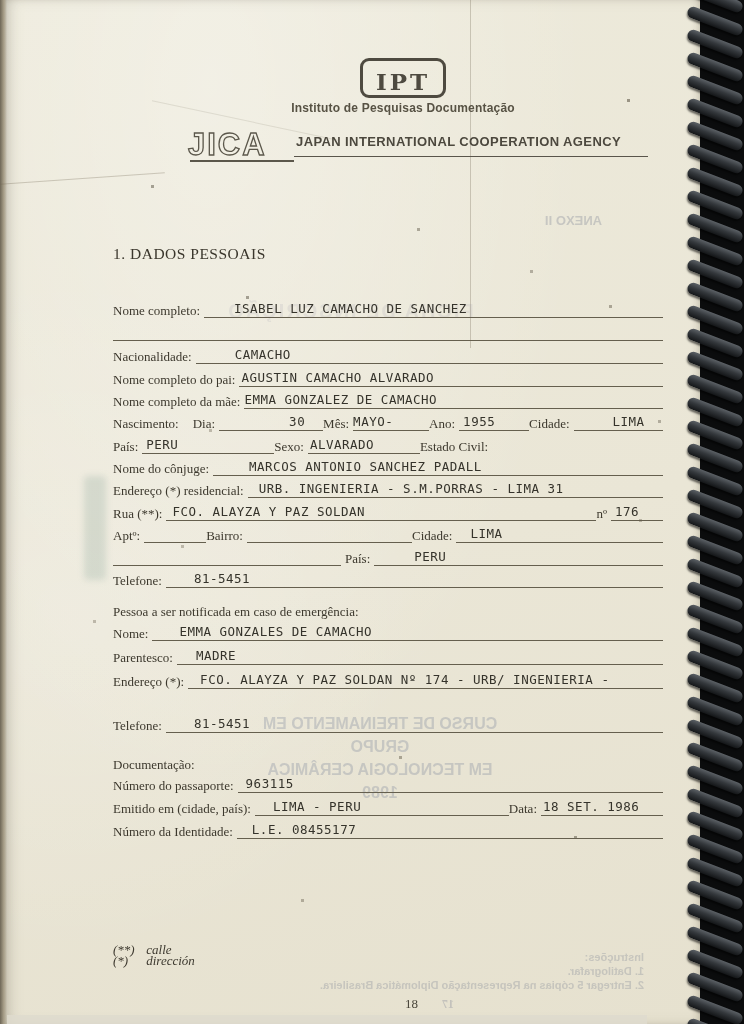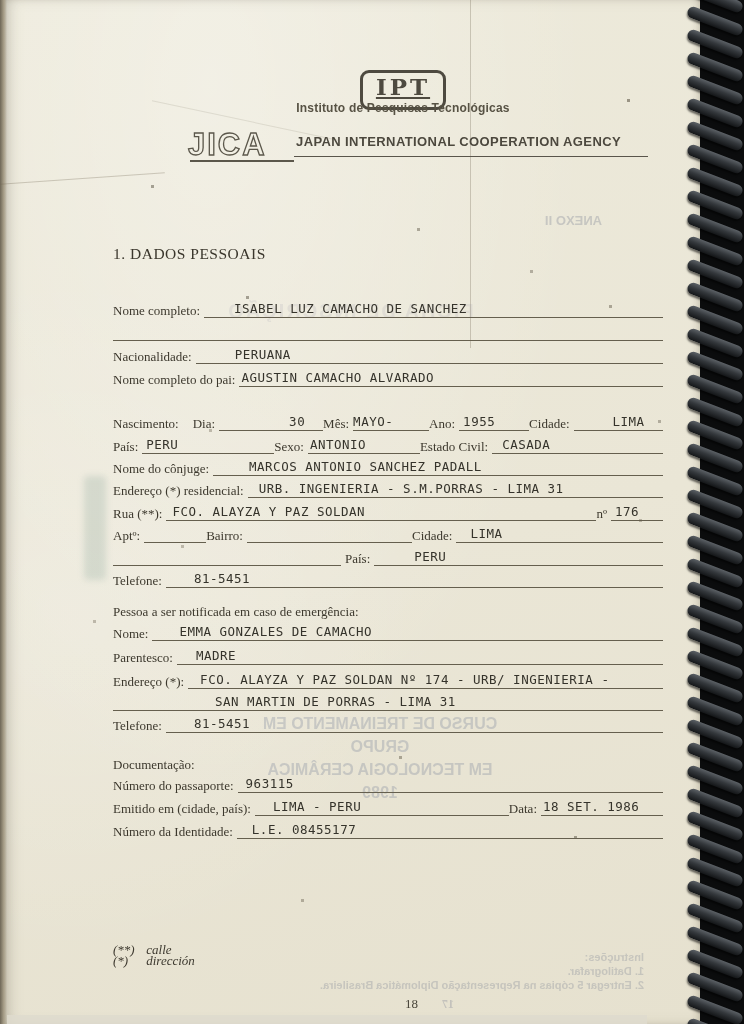--- a/index.html
+++ b/index.html
@@ -30,23 +30,23 @@
     418px 229px 0 1px rgba(72,64,48,.4),247px 297px 0 1px rgba(72,64,48,.45),
     610px 306px 0 1px rgba(72,64,48,.4),400px 757px 0 1px rgba(72,64,48,.4),
     575px 837px 0 1px rgba(72,64,48,.45),182px 546px 0 1px rgba(72,64,48,.3),
     302px 900px 0 1px rgba(72,64,48,.35),659px 421px 0 1px rgba(72,64,48,.35),
     94px 621px 0 1px rgba(72,64,48,.3),531px 271px 0 1px rgba(72,64,48,.35),
     210px 430px 0 1px rgba(72,64,48,.3),640px 520px 0 1px rgba(72,64,48,.3);}
   .stamp{position:absolute;left:84px;top:476px;width:22px;height:104px;
     background:rgba(96,134,124,.18);filter:blur(3px);border-radius:4px;}
 
   
-  .ipt-box{position:absolute;left:360px;top:70px;width:80px;height:34px;border:3px solid #4e4a40;
-    border-radius:9px;display:flex;align-items:flex-start;justify-content:center;
-    font-family:"DejaVu Serif",serif;font-weight:bold;font-size:23px;letter-spacing:3px;color:#4e4a40;text-decoration:underline;}
+  .ipt-box{position:absolute;left:360px;top:58px;width:80px;height:34px;border:3px solid #4e4a40;
+    border-radius:9px;display:flex;align-items:flex-end;justify-content:center;
+    font-family:"DejaVu Serif",serif;font-weight:bold;font-size:23px;letter-spacing:3px;color:#4e4a40;}
   .ipt-sub{position:absolute;left:283px;top:101px;width:240px;text-align:center;
     font-family:"Liberation Sans",sans-serif;font-weight:bold;font-size:12px;color:#575244;letter-spacing:.2px;}
   .jica-svg{position:absolute;left:186px;top:124px;}
   .jica-title{position:absolute;left:296px;top:134px;font-family:"Liberation Sans",sans-serif;
     font-weight:bold;font-size:13px;letter-spacing:.4px;color:#4c483e;white-space:nowrap;}
   .jica-underline{position:absolute;left:294px;top:156px;width:354px;height:1px;background:#59554b;}
 
   
   .section-title{position:absolute;left:113px;top:245px;font-size:15.5px;letter-spacing:.5px;color:#3a362c;}
   .row{position:absolute;left:113px;width:550px;height:21px;display:flex;align-items:flex-end;}
@@ -98,21 +98,21 @@
     <div class="ghost ghost-instr">
       <div>Instruções:</div>
       <div>1. Datilografar.</div>
       <div>2. Entregar 5 cópias na Representação Diplomática Brasileira.</div>
     </div>
     <div class="ghost ghost-17">17</div>
 
     <div class="ipt-box">
         <span>IPT</span>
       </div>
-    <div class="ipt-sub">Instituto de Pesquisas Tecnológicas</div>
+    <div class="ipt-sub">Instituto de Pesquisas Documentação</div>
     <svg class="jica-svg" width="112" height="42">
       <text x="2" y="31" font-family="Liberation Sans, sans-serif" font-size="31" font-weight="bold" fill="none" stroke="#5b574b" stroke-width="1.3" letter-spacing="2">JICA</text>
       <line x1="4" y1="37" x2="108" y2="37" stroke="#5b574b" stroke-width="2"></line>
     </svg>
     <div class="jica-title">JAPAN INTERNATIONAL COOPERATION AGENCY</div>
     <div class="jica-underline"></div>
 
     <div class="section-title">1. DADOS PESSOAIS</div>
 
     <div class="row" style="top:297px;">
@@ -121,31 +121,37 @@
         <span class="val" style="left:30px;">ISABEL LUZ CAMACHO DE SANCHEZ</span>
       </span>
     </div>
     <div class="row" style="top:321px;height:20px;">
       <span class="seg grow"></span>
     </div>
 
     <div class="row" style="top:343px;">
       <span class="lbl">Nacionalidade:</span>
       <span class="seg grow">
-        <span class="val" style="left:39px;">PERUANA</span>
+        <span class="val" style="left:39px;">CAMACHO</span>
       </span>
     </div>
 
     <div class="row" style="top:366px;">
       <span class="lbl">Nome completo do pai:</span>
       <span class="seg grow">
         <span class="val" style="left:2px;">AGUSTIN CAMACHO ALVARADO</span>
       </span>
     </div>
 
+    <div class="row" style="top:388px;">
+      <span class="lbl">Nome completo da mãe:</span>
+      <span class="seg grow">
+        <span class="val" style="left:0;">EMMA GONZALEZ DE CAMACHO</span>
+      </span>
+    </div>
 
     <div class="row" style="top:410px;">
       <span class="lbl" style="margin-right:10px;">Nascimento:</span>
       <span class="lbl">Dia:</span>
       <span class="seg" style="flex:0 0 104px;">
         <span class="val" style="left:70px;">30</span>
       </span>
       <span class="lbl">Mês:</span>
       <span class="seg" style="flex:0 0 76px;">
         <span class="val" style="left:0;">MAYO-</span>
@@ -160,26 +166,23 @@
       </span>
     </div>
 
     <div class="row" style="top:433px;">
       <span class="lbl">País:</span>
       <span class="seg" style="flex:0 0 132px;">
         <span class="val" style="left:4px;">PERU</span>
       </span>
       <span class="lbl">Sexo:</span>
       <span class="seg" style="flex:0 0 112px;">
-        <span class="val" style="left:2px;">ANTONIO</span>
+        <span class="val" style="left:2px;">ALVARADO</span>
       </span>
       <span class="lbl">Estado Civil:</span>
-      <span class="seg grow">
-        <span class="val" style="left:10px;">CASADA</span>
-      </span>
     </div>
 
     <div class="row" style="top:455px;text-align:right;">
       <span class="lbl">Nome do cônjuge:</span>
       <span class="seg grow">
         <span class="val" style="left:36px;">MARCOS ANTONIO SANCHEZ PADALL</span>
       </span>
     </div>
 
     <div class="row" style="top:477px;">
@@ -243,25 +246,20 @@
       <span class="lbl">Parentesco:</span>
       <span class="seg grow">
         <span class="val" style="left:19px;">MADRE</span>
       </span>
     </div>
 
     <div class="row" style="top:668px;">
       <span class="lbl">Endereço (*):</span>
       <span class="seg grow">
         <span class="val" style="left:12px;">FCO. ALAYZA Y PAZ SOLDAN Nº 174 - URB/ INGENIERIA -</span>
-      </span>
-    </div>
-    <div class="row" style="top:690px;">
-      <span class="seg grow">
-        <span class="val" style="left:102px;">SAN MARTIN DE PORRAS - LIMA 31</span>
       </span>
     </div>
 
     <div class="row" style="top:712px;">
       <span class="lbl">Telefone:</span>
       <span class="seg grow">
         <span class="val" style="left:28px;">81-5451</span>
       </span>
     </div>
 

